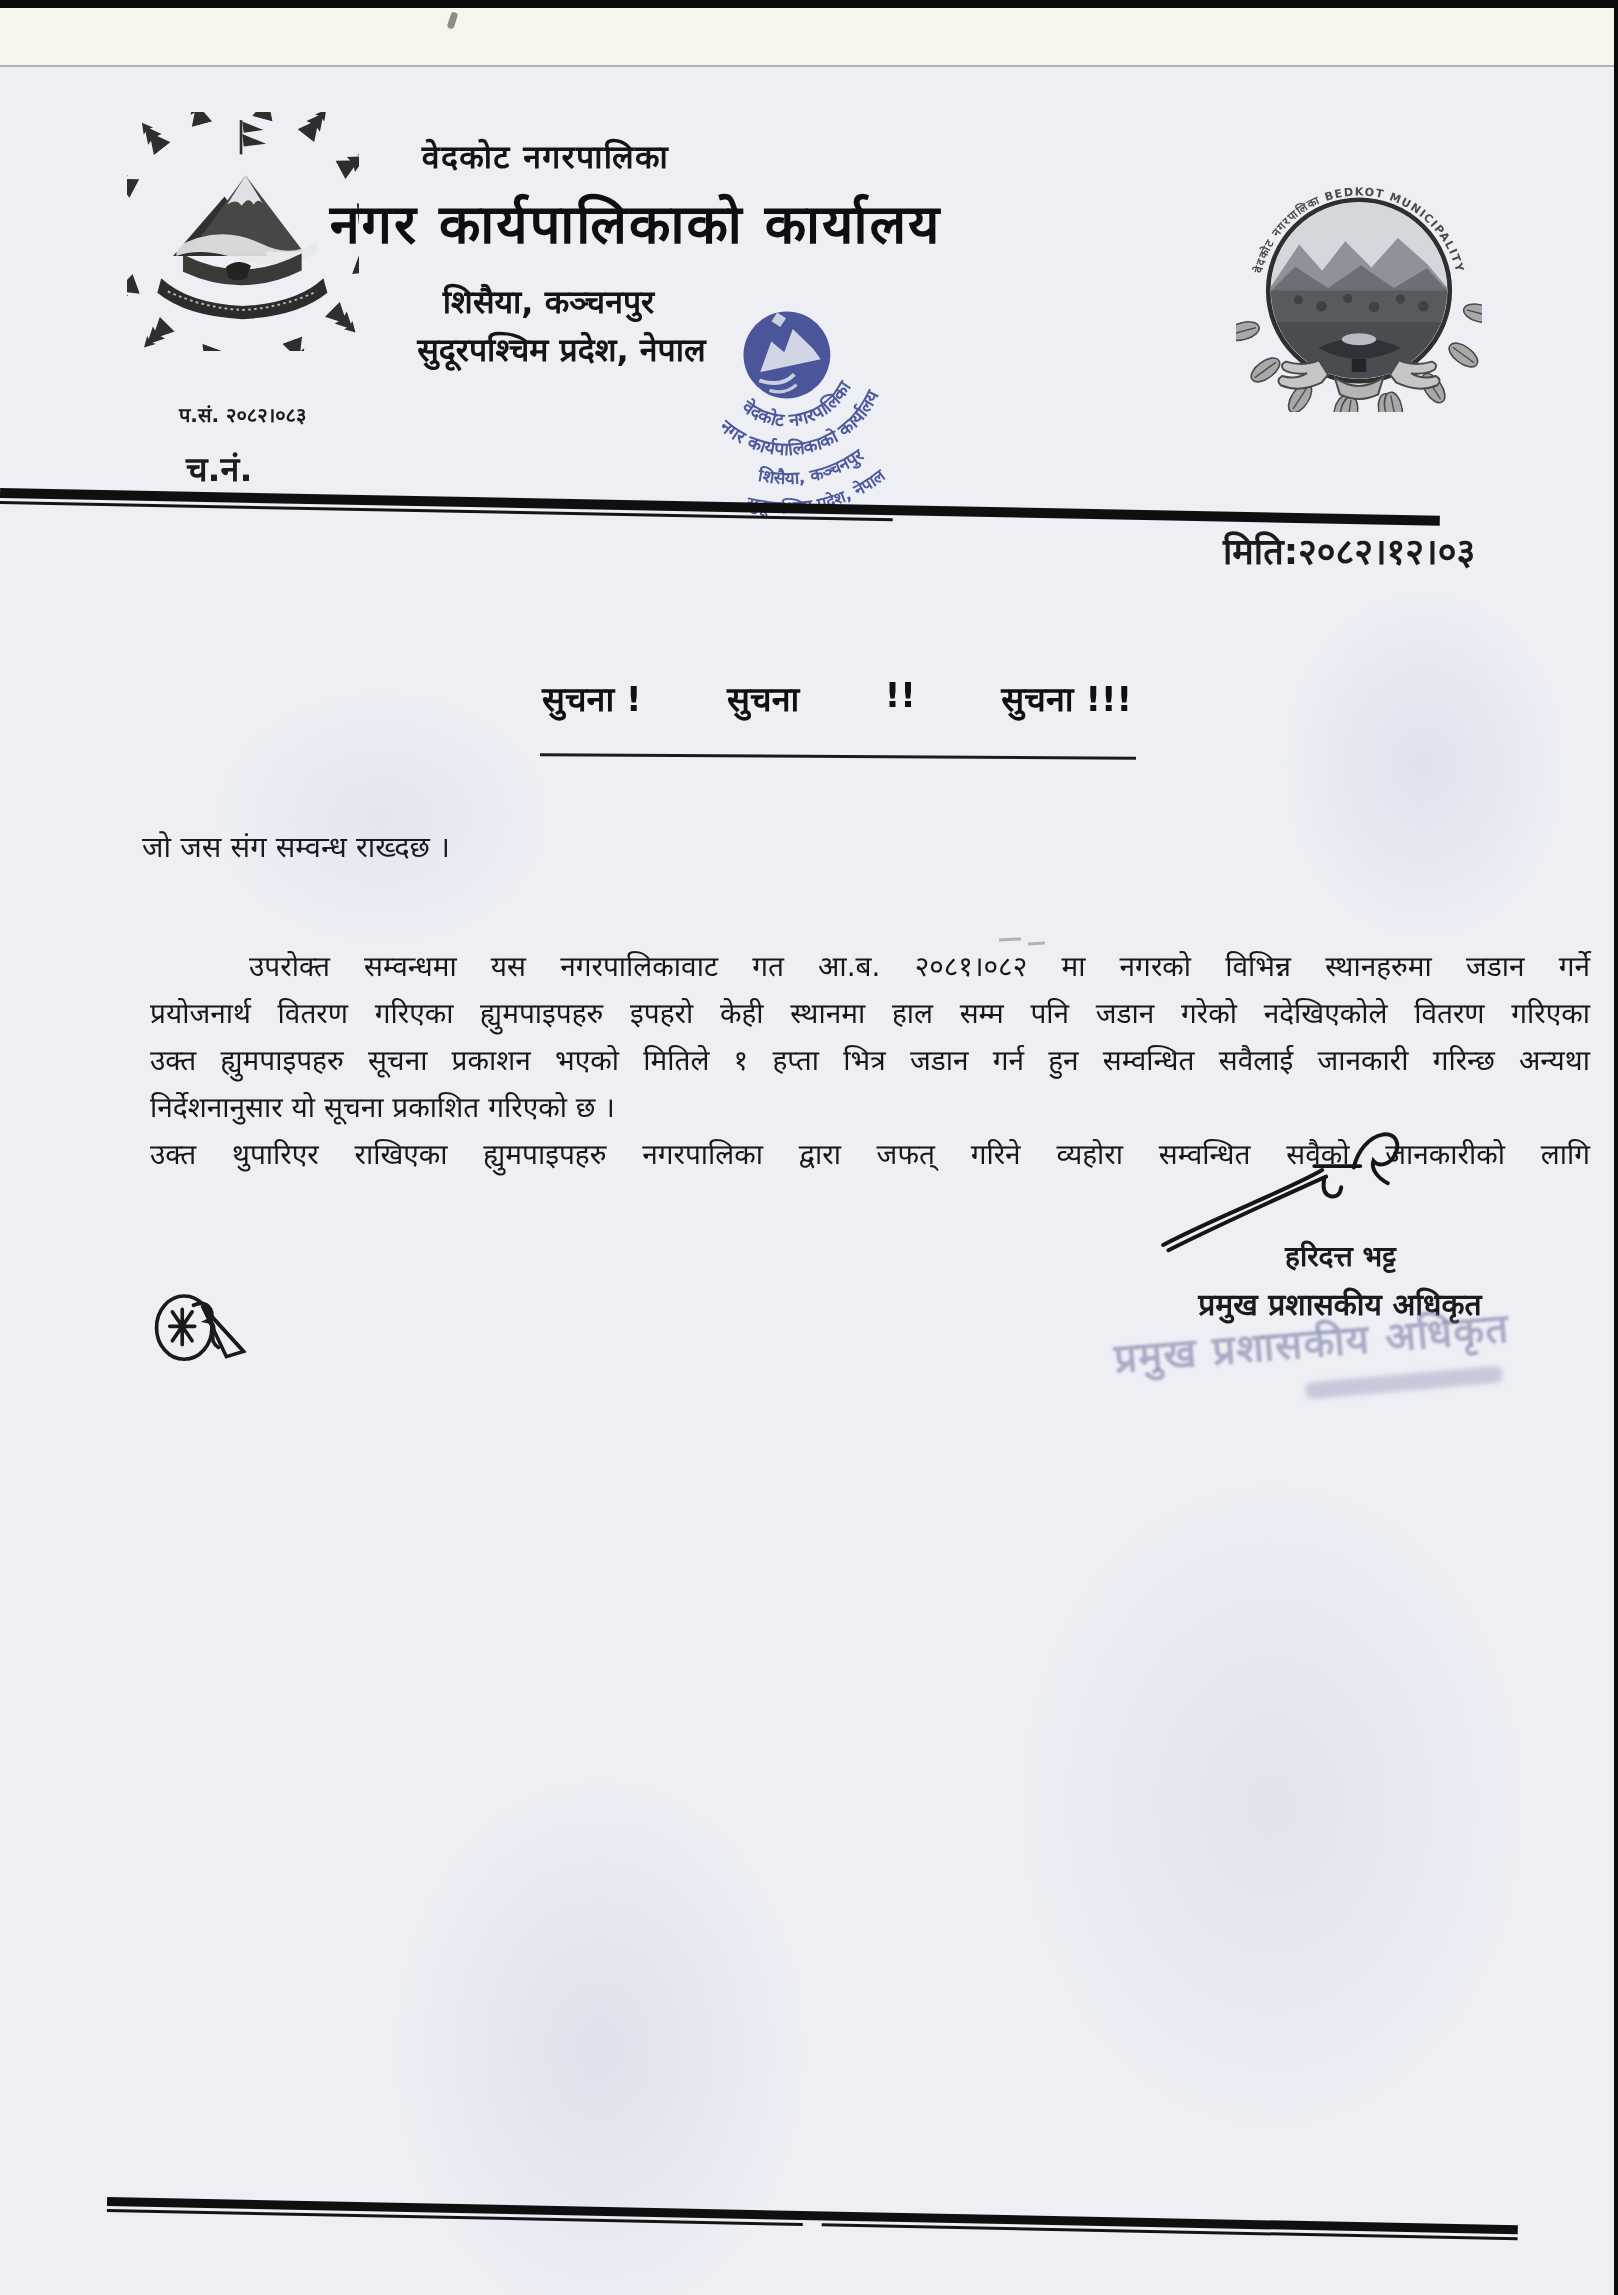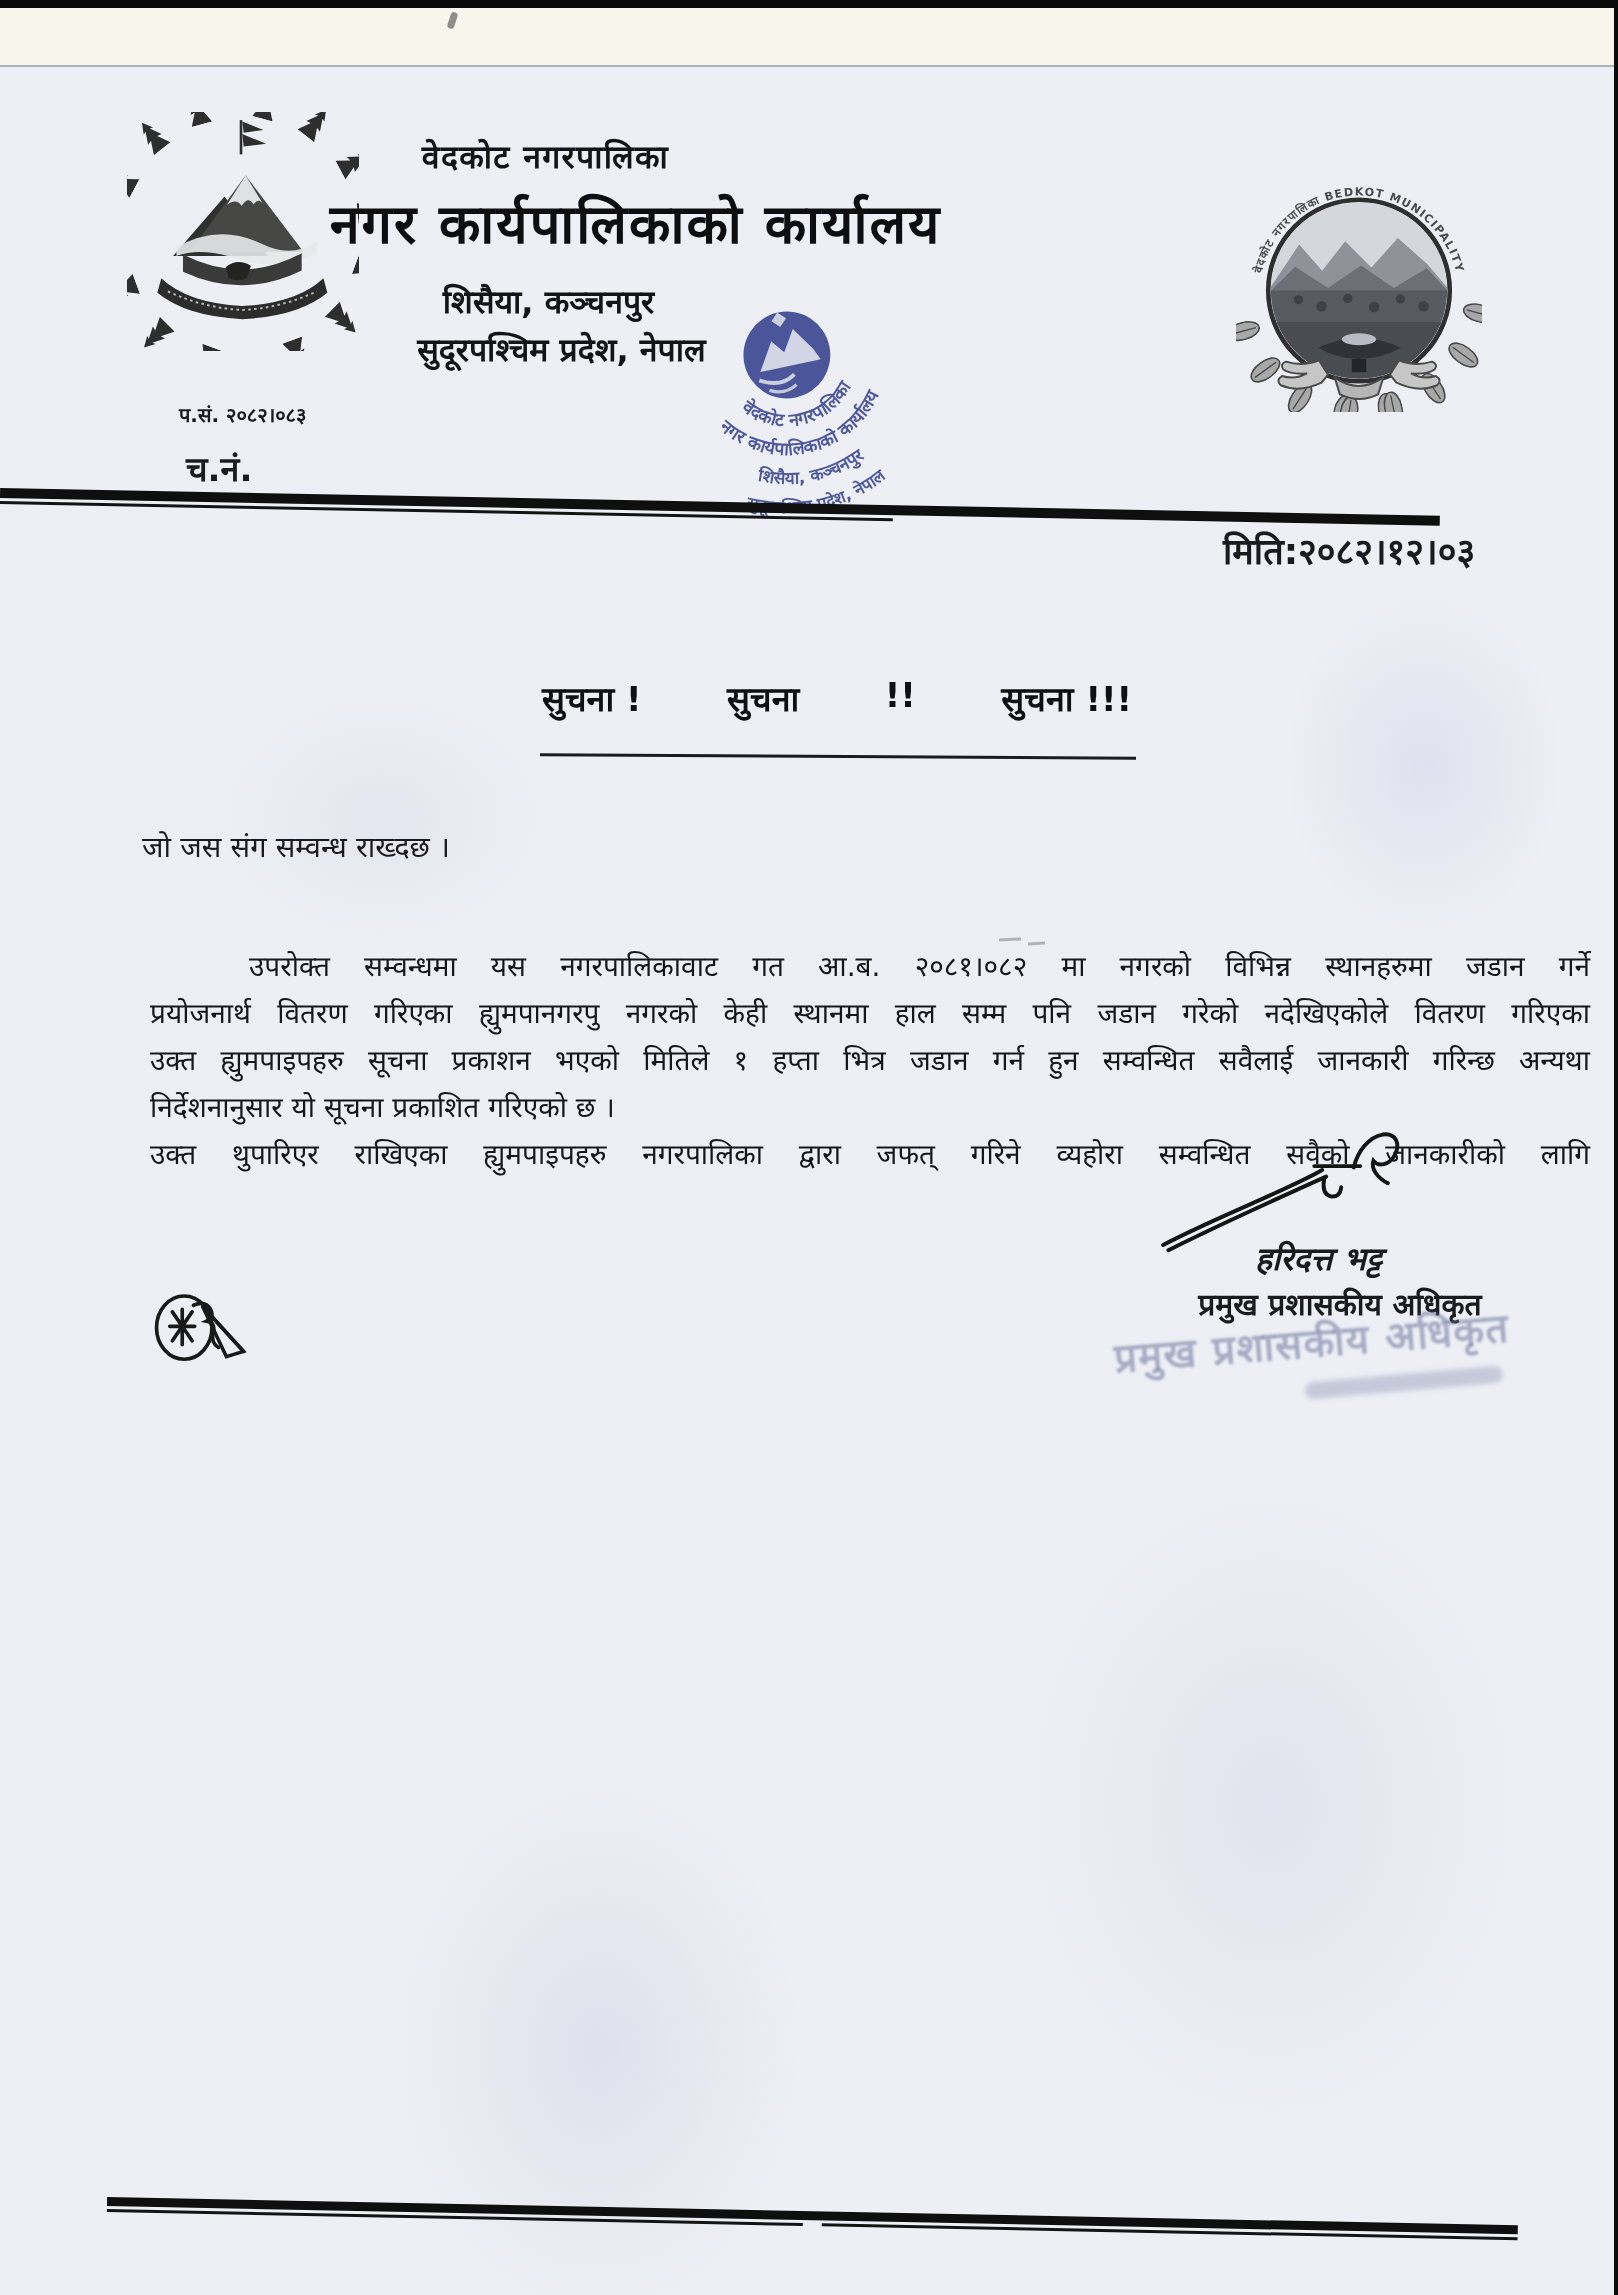--- a/index.html
+++ b/index.html
@@ -37,21 +37,21 @@
   .notice-title{left:542px;top:675px;width:590px;display:flex;justify-content:space-between;font-size:34px;font-weight:700;color:#101012;white-space:nowrap;}
   .notice-underline{left:540px;top:755px;width:596px;height:2.6px;background:#1c1c1e;transform:rotate(.35deg);}
   .salutation{left:142px;top:826px;font-size:29px;font-weight:500;}
   .body-text{left:150px;top:943px;width:1440px;font-size:28px;line-height:47px;font-weight:500;color:#17171a;}
   .body-text .ln{height:47px;overflow:visible;white-space:nowrap;}
   .body-text .just{white-space:normal;text-align:justify;}
   .body-text .just::after{content:"";display:inline-block;width:100%;}
   .body-text .indent{text-indent:99px;}
   .pencil{background:#8a8a8a;height:2.6px;opacity:.6;transform:rotate(-3deg);}
   
-  .sig-name{left:1255px;top:1236px;width:171px;font-size:32px;font-weight:600;font-style:italic;}
+  .sig-name{left:1255px;top:1236px;width:171px;text-align:center;font-size:28px;font-weight:600;}
   .sig-title{left:1185px;top:1283px;width:310px;text-align:center;font-size:30px;font-weight:600;}
   .stamp-faded{left:1084px;top:1314px;width:455px;text-align:center;font-size:40px;font-weight:700;
     color:rgba(98,103,147,.5);transform:rotate(-4.5deg);filter:blur(0.9px);white-space:nowrap;letter-spacing:1.3px;}
   .stamp-faded-bar{left:1305px;top:1374px;width:198px;height:17px;background:rgba(98,103,147,.28);filter:blur(2.6px);transform:rotate(-5deg);border-radius:8px;}
   
   .blue-stamp{left:659px;top:296px;width:296px;height:244px;transform:rotate(-12deg);mix-blend-mode:multiply;opacity:.92;}
   
   .left-emblem{left:127px;top:112px;}
   .right-emblem{left:1236px;top:127px;}
   .sig-scribble{left:1156px;top:1128px;}
@@ -208,21 +208,21 @@
   </div>
   <div class="abs notice-underline"></div>
 
   <div class="abs salutation">जो जस संग सम्वन्ध राख्दछ ।</div>
 
   <div class="abs pencil" style="left:999px;top:938px;width:22.4px;"></div>
   <div class="abs pencil" style="left:1028px;top:942px;width:17px;"></div>
 
   <div class="abs body-text">
     <div class="ln just indent">उपरोक्त सम्वन्धमा यस नगरपालिकावाट गत आ.ब. २०८१।०८२ मा नगरको विभिन्न स्थानहरुमा जडान गर्ने</div>
-    <div class="ln just">प्रयोजनार्थ वितरण गरिएका ह्युमपानगरपु नगरको केही स्थानमा हाल सम्म पनि  जडान गरेको नदेखिएकोले वितरण गरिएका</div>
+    <div class="ln just">प्रयोजनार्थ वितरण गरिएका ह्युमपाइपहरु इपहरो केही स्थानमा हाल सम्म पनि  जडान गरेको नदेखिएकोले वितरण गरिएका</div>
     <div class="ln just">उक्त ह्युमपाइपहरु सूचना प्रकाशन भएको मितिले १ हप्ता भित्र जडान गर्न हुन सम्वन्धित सवैलाई जानकारी गरिन्छ अन्यथा</div>
     <div class="ln">निर्देशनानुसार यो सूचना प्रकाशित गरिएको छ ।</div>
     <div class="ln just">उक्त थुपारिएर राखिएका ह्युमपाइपहरु नगरपालिका द्वारा जफत् गरिने व्यहोरा सम्वन्धित सवैको जानकारीको लागि</div>
   </div>
 
   <svg class="abs sig-scribble" width="264" height="138" viewBox="0 0 400 210">
     <g stroke="#151515" stroke-width="6" fill="none" stroke-linecap="round">
       <path d="M18,186 C90,150 200,100 258,74"></path>
       <path d="M10,178 C85,138 205,92 252,64"></path>
       <path d="M255,78 q-4,22 10,26 q14,2 16,-14"></path>

